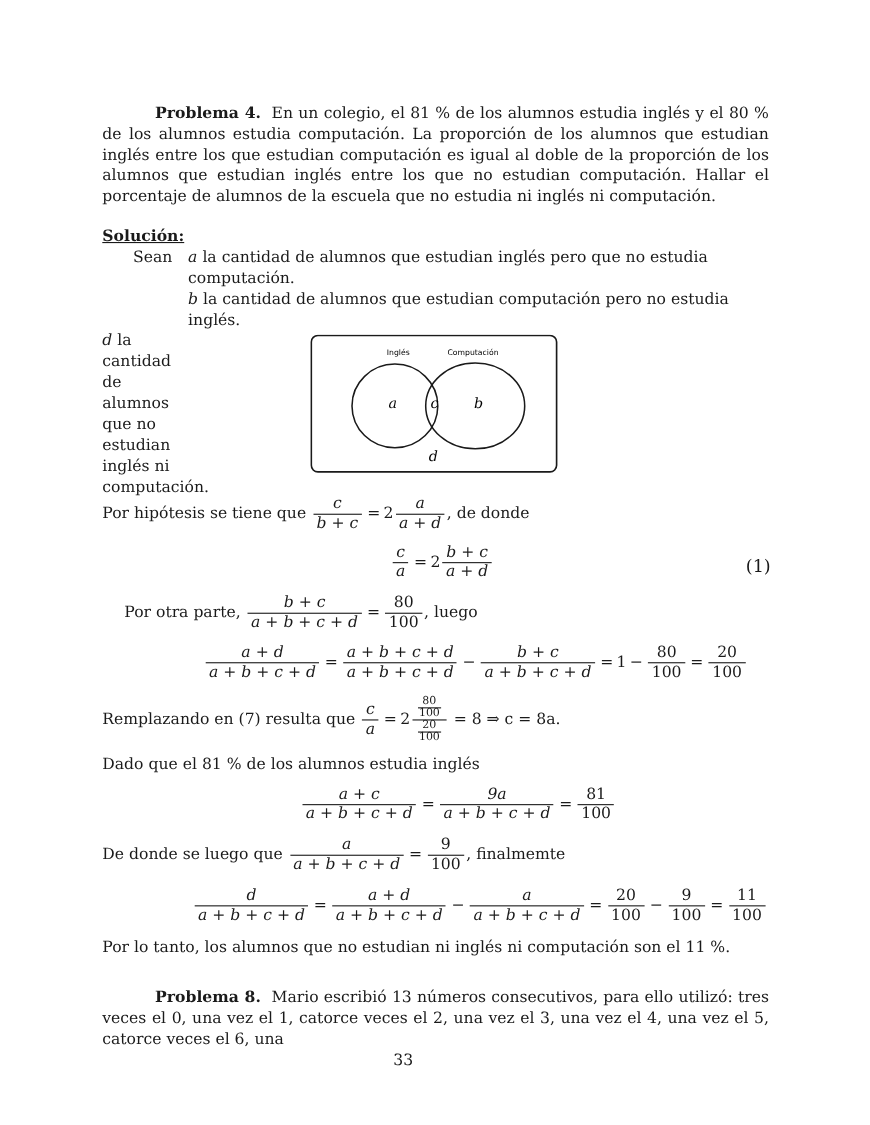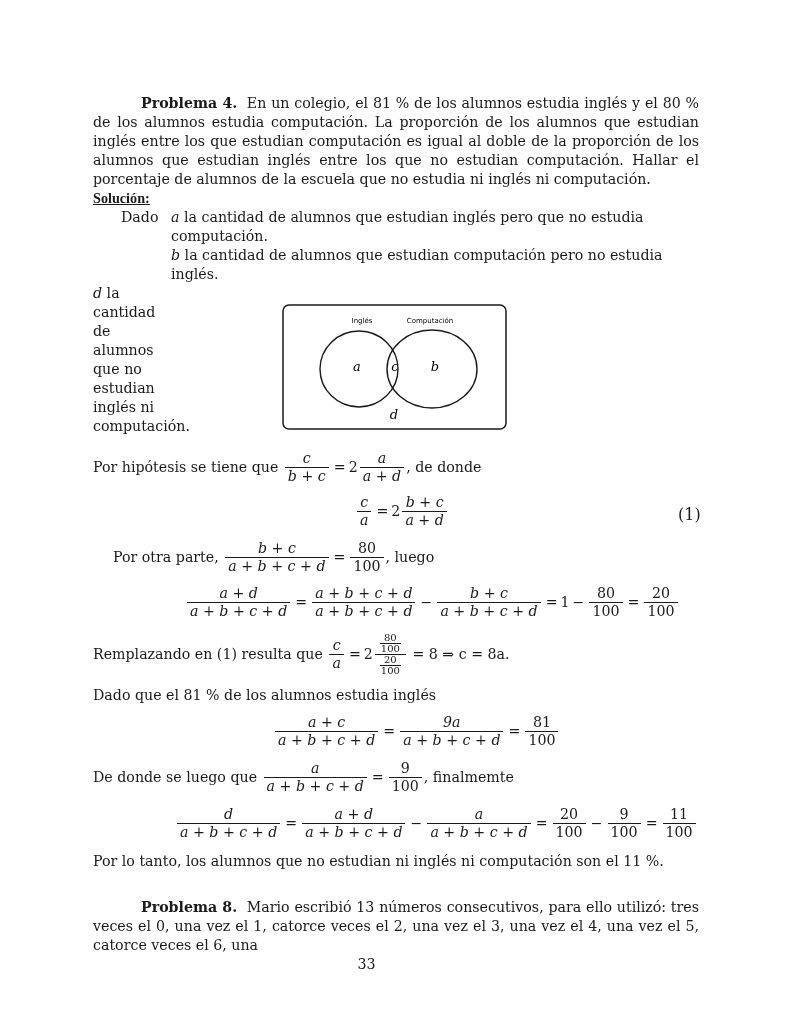--- a/index.html
+++ b/index.html
@@ -4,21 +4,21 @@
   <style>
     html, body { margin: 0; padding: 0; background: #ffffff; }
     body {
       width: 791px; height: 1023px; position: relative; overflow: hidden;
       font-family: "DejaVu Serif", "Liberation Serif", serif;
       color: #1a1a1a;
     }
     .page { position: absolute; left: 93px; top: 94px; width: 606px; font-size: 14.2px; line-height: 19px; }
     .para { text-align: justify; }
     .bold { font-weight: bold; margin-left: 48px; }
-    .solucion { font-weight: bold; text-decoration: underline; margin-top: 0; font-family: Liberation Serif, serif; }
+    .solucion { font-weight: bold; text-decoration: underline; margin-top: 17px; }
     .defs { display: grid; grid-template-columns: 78px 1fr; }
     .defs .lead { text-align: left; padding-left: 28px; }
     i.v { font-style: italic; }
     .venn-wrap { position: absolute; left: 282px; top: 304px; width: 226px; height: 127px; }
     .math-line { position: absolute; white-space: nowrap; font-size: 14.2px; }
     .frac { display: inline-block; vertical-align: middle; text-align: center; margin: 0 2px; }
     .frac .num { display: block; padding: 0 3px; border-bottom: 1px solid #1a1a1a; line-height: 17px; }
     .frac .den { display: block; padding: 0 3px; line-height: 17px; }
     .frac.small { font-size: 10px; }
     .frac.small .num, .frac.small .den { line-height: 10px; padding: 0 1px; }
@@ -33,21 +33,21 @@
   <div class="para">
     <span class="bold">Problema 4.</span>&nbsp;
     <span>En un colegio, el 81 % de los alumnos estudia inglés y el 80 % de los alumnos</span>
     <span>estudia computación. La proporción de los alumnos que estudian inglés entre los que estudian</span>
     <span>computación es igual al doble de la proporción de los alumnos que estudian inglés entre los</span>
     <span>que no estudian computación. Hallar el porcentaje de alumnos de la escuela que no estudia</span>
     <span>ni inglés ni computación.</span>
   </div>
   <div class="solucion">Solución:</div>
   <div class="defs">
-    <span class="lead">Dado</span>
+    <span class="lead">Sean</span>
     <span><i class="v">a</i> <span>la cantidad de alumnos que estudian inglés pero que no estudia computación.</span></span>
     <span></span>
     <span><i class="v">b</i> <span>la cantidad de alumnos que estudian computación pero no estudia inglés.</span></span>
     <span></span>
     <span></span>
     <span><i class="v">d</i> <span>la cantidad de alumnos que no estudian inglés ni computación.</span></span>
   </div>
 </div>
 
 <div class="venn-wrap">
@@ -77,21 +77,21 @@
 <div class="math-line" style="left:93px; top:540px;margin-left:20px;">
   <span>Por otra parte,</span>
   <span class="frac"><span class="num"><i>b + c</i></span><span class="den"><i>a + b + c + d</i></span></span><span class="op">=</span><span class="frac"><span class="num">80</span><span class="den">100</span></span><span>, luego</span>
 </div>
 
 <div class="math-line" style="left:185px; top:585px;">
   <span class="frac"><span class="num"><i>a + d</i></span><span class="den"><i>a + b + c + d</i></span></span><span class="op">=</span><span class="frac"><span class="num"><i>a + b + c + d</i></span><span class="den"><i>a + b + c + d</i></span></span><span class="op">−</span><span class="frac"><span class="num"><i>b + c</i></span><span class="den"><i>a + b + c + d</i></span></span><span class="op">=</span><span>1</span><span class="op">−</span><span class="frac"><span class="num">80</span><span class="den">100</span></span><span class="op">=</span><span class="frac"><span class="num">20</span><span class="den">100</span></span>
 </div>
 
 <div class="math-line" style="left:93px; top:633px;">
-  <span>Remplazando en (1) resulta que</span>
+  <span>Remplazando en (7) resulta que</span>
   <span class="frac"><span class="num"><i>c</i></span><span class="den"><i>a</i></span></span><span class="op">=</span><span>2</span><span class="frac"><span class="num"><span class="frac small"><span class="num">80</span><span class="den">100</span></span></span><span class="den"><span class="frac small"><span class="num">20</span><span class="den">100</span></span></span></span>
   <span>= 8 ⇒ c = 8a.</span>
 </div>
 
 <div class="math-line" style="left:93px; top:687px;">Dado que el 81 % de los alumnos estudia inglés</div>
 
 <div class="math-line" style="left:273px; top:714px;">
   <span class="frac"><span class="num"><i>a + c</i></span><span class="den"><i>a + b + c + d</i></span></span><span class="op">=</span><span class="frac"><span class="num"><i>9a</i></span><span class="den"><i>a + b + c + d</i></span></span><span class="op">=</span><span class="frac"><span class="num">81</span><span class="den">100</span></span>
 </div>
 

